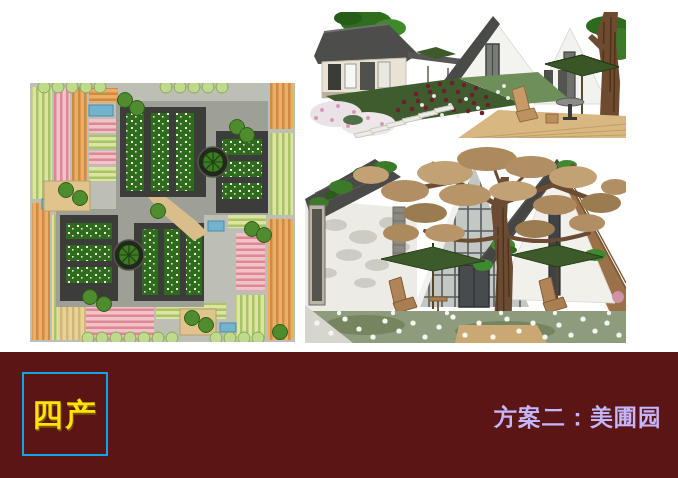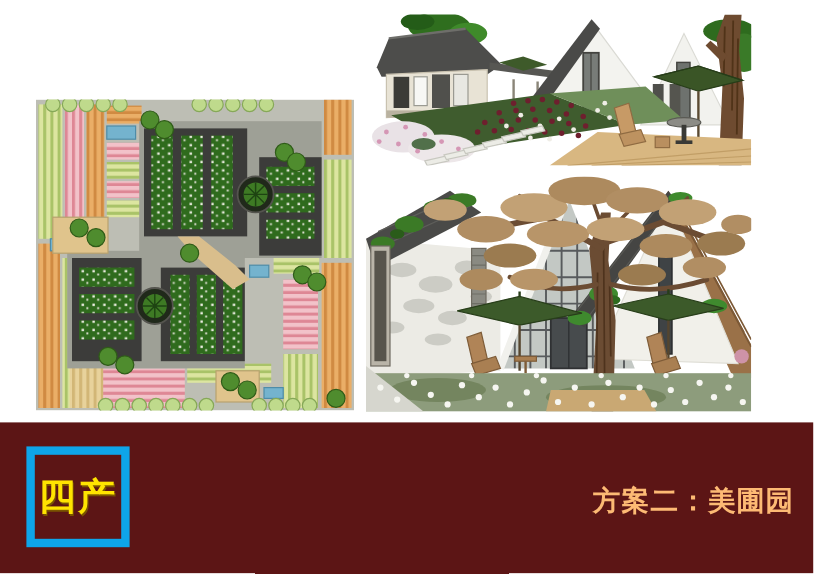--- a/index.html
+++ b/index.html
@@ -3,27 +3,27 @@
 <meta charset="utf-8">
 <style>
   html,body{margin:0;padding:0;background:#ffffff;}
   .slide{position:relative;width:678px;height:478px;background:#ffffff;overflow:hidden;
          font-family:"Liberation Sans",sans-serif;}
   .fig{position:absolute;}
   .fig svg{display:block;}
   
   .banner{position:absolute;left:0;top:352px;width:678px;height:126px;background:#5C1515;}
   .logo-box{position:absolute;left:22px;top:20px;width:86px;height:84px;
-            border:7px solid #0ea5e9;box-sizing:border-box;
+            border:2px solid #0ea5e9;box-sizing:border-box;
             display:flex;flex-direction:column;align-items:center;justify-content:center;}
   .logo-line{font-family:"DejaVu Serif","Liberation Serif",serif;font-weight:bold;
              font-size:31px;line-height:37px;color:#FFE400;letter-spacing:2px;
              text-shadow:1px 2px 0 #7A5400;}
   .scheme-title{position:absolute;right:16px;top:50px;font-family:"DejaVu Serif","Liberation Serif",serif;
-                font-weight:bold;font-size:23px;color:#fdba74;letter-spacing:1px;white-space:nowrap;}
+                font-weight:bold;font-size:23px;color:#c4b5fd;letter-spacing:1px;white-space:nowrap;}
 </style>
 </head>
 <body>
 
 <div class="slide">
 
   <div class="fig" style="left:30px;top:83px;width:265px;height:259px;">
     <svg width="265" height="259" viewBox="0 0 265 259">
       <defs>
         <pattern id="pgH" width="6" height="6" patternUnits="userSpaceOnUse">

